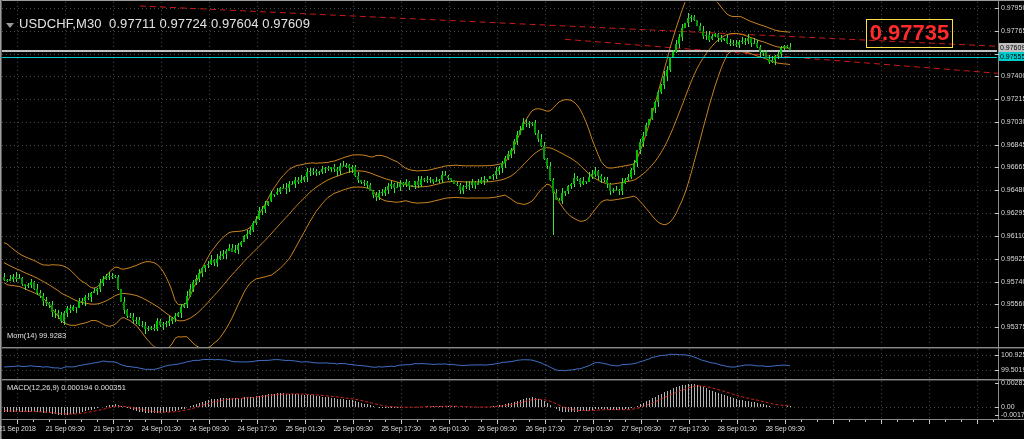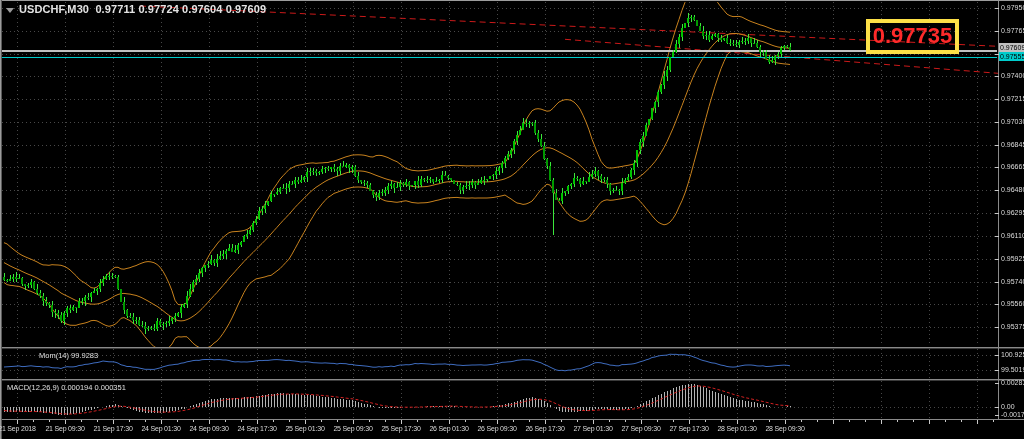--- a/index.html
+++ b/index.html
@@ -1,28 +1,28 @@
 <!DOCTYPE html>
 <html><head>
 <meta charset="utf-8">
 <style>
   html,body{margin:0;padding:0;background:#111;}
   #win{position:relative;width:1024px;height:439px;background:#000;overflow:hidden;
        font-family:"Liberation Sans","DejaVu Sans",sans-serif;}
   #cv{position:absolute;left:0;top:0;z-index:1;}
   .ax{position:absolute;color:#DCDCDC;font-size:7px;line-height:8px;white-space:nowrap;z-index:2;}
   .tlab{letter-spacing:-0.2px;text-align:center;width:68px;}
-  #title{position:absolute;left:6px;top:3px;color:#E4E4E4;font-size:11px;font-weight:700;
+  #title{position:absolute;left:6px;top:16px;color:#E4E4E4;font-size:13px;font-weight:400;
          letter-spacing:0.1px;z-index:2;white-space:nowrap;}
   #title .mark{display:inline-block;width:0;height:0;border-left:4px solid transparent;
          border-right:4px solid transparent;border-top:5px solid #9a9a9a;margin-right:5px;}
   .ind{position:absolute;left:7px;color:#E0E0E0;font-size:7.5px;z-index:2;white-space:nowrap;}
-  #momlab{top:351px;margin-left:32px;}
+  #momlab{top:331px;}
   #macdlab{top:383px;}
-  #alert{position:absolute;left:866px;top:19px;width:85px;height:27px;border:4px solid #fde047;
+  #alert{position:absolute;left:866px;top:19px;width:85px;height:27px;border:1px solid #fde047;
          color:#FF2A2A;font-size:22px;font-weight:700;text-align:center;line-height:26px;z-index:3;}
   .tag{position:absolute;left:999px;width:24px;height:9px;font-size:7px;color:#000;
        line-height:9px;padding-left:1px;z-index:3;}
   #bidtag{top:43px;background:#C0C0C0;}
   #aquatag{top:52px;background:#00CCCC;}
   .hotzone{position:absolute;z-index:4;background:transparent;}
 </style>
 </head>
 <body>
 

